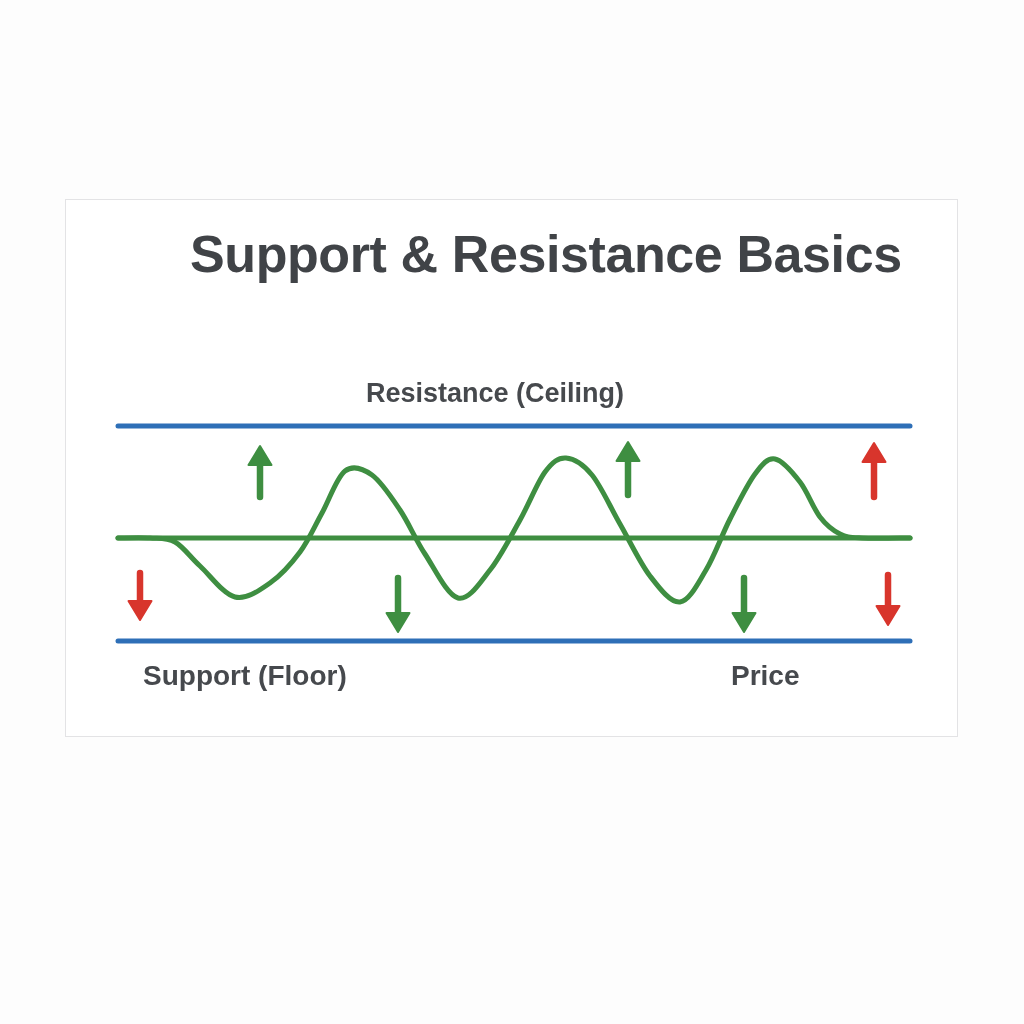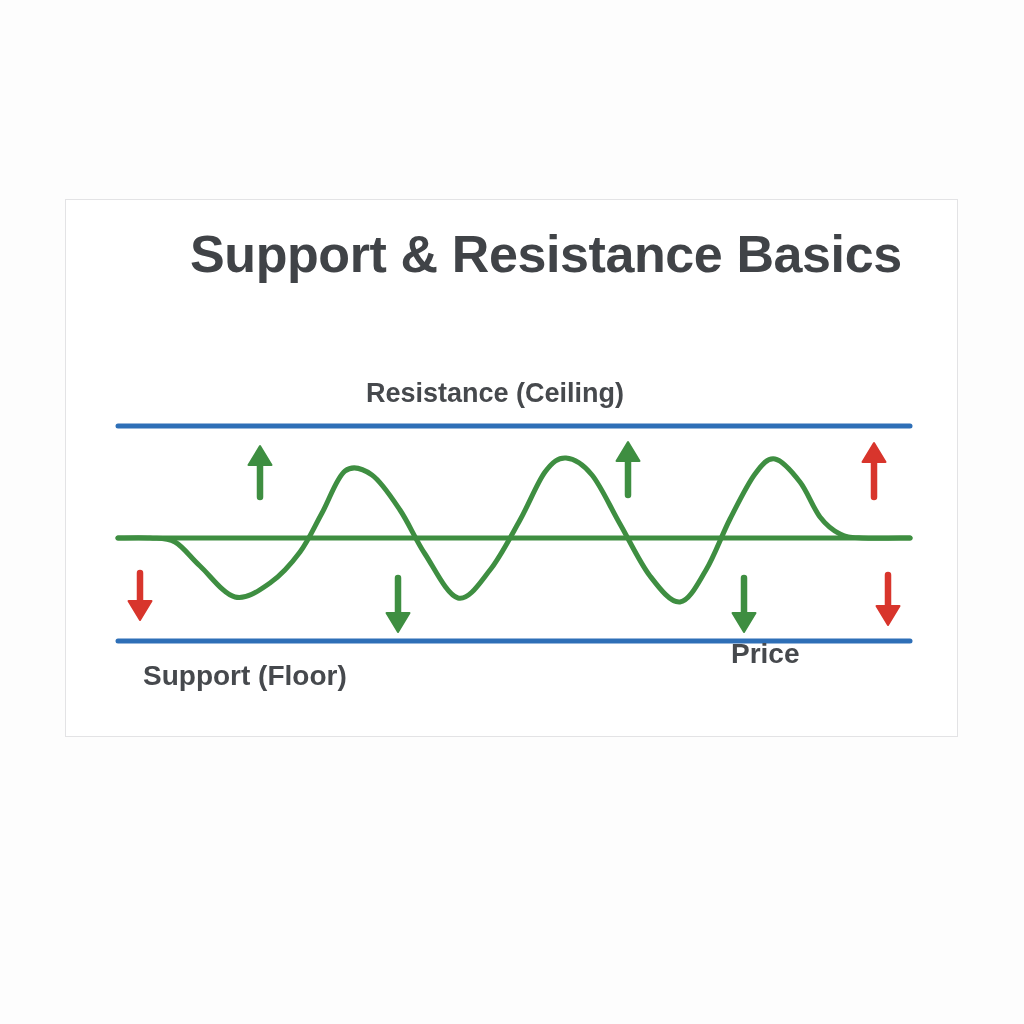--- a/index.html
+++ b/index.html
@@ -72,21 +72,21 @@
     top: 380px;
     font-size: 27px;
   }
   #label-support {
     left: 143px;
     top: 662px;
     font-size: 28px;
   }
   #label-price {
     left: 731px;
-    top: 640px;
+    top: 662px;
     font-size: 28px;
   }
 </style>
 </head>
 <body>
 
 <div id="canvas">
 
   <div id="card"></div>
 

